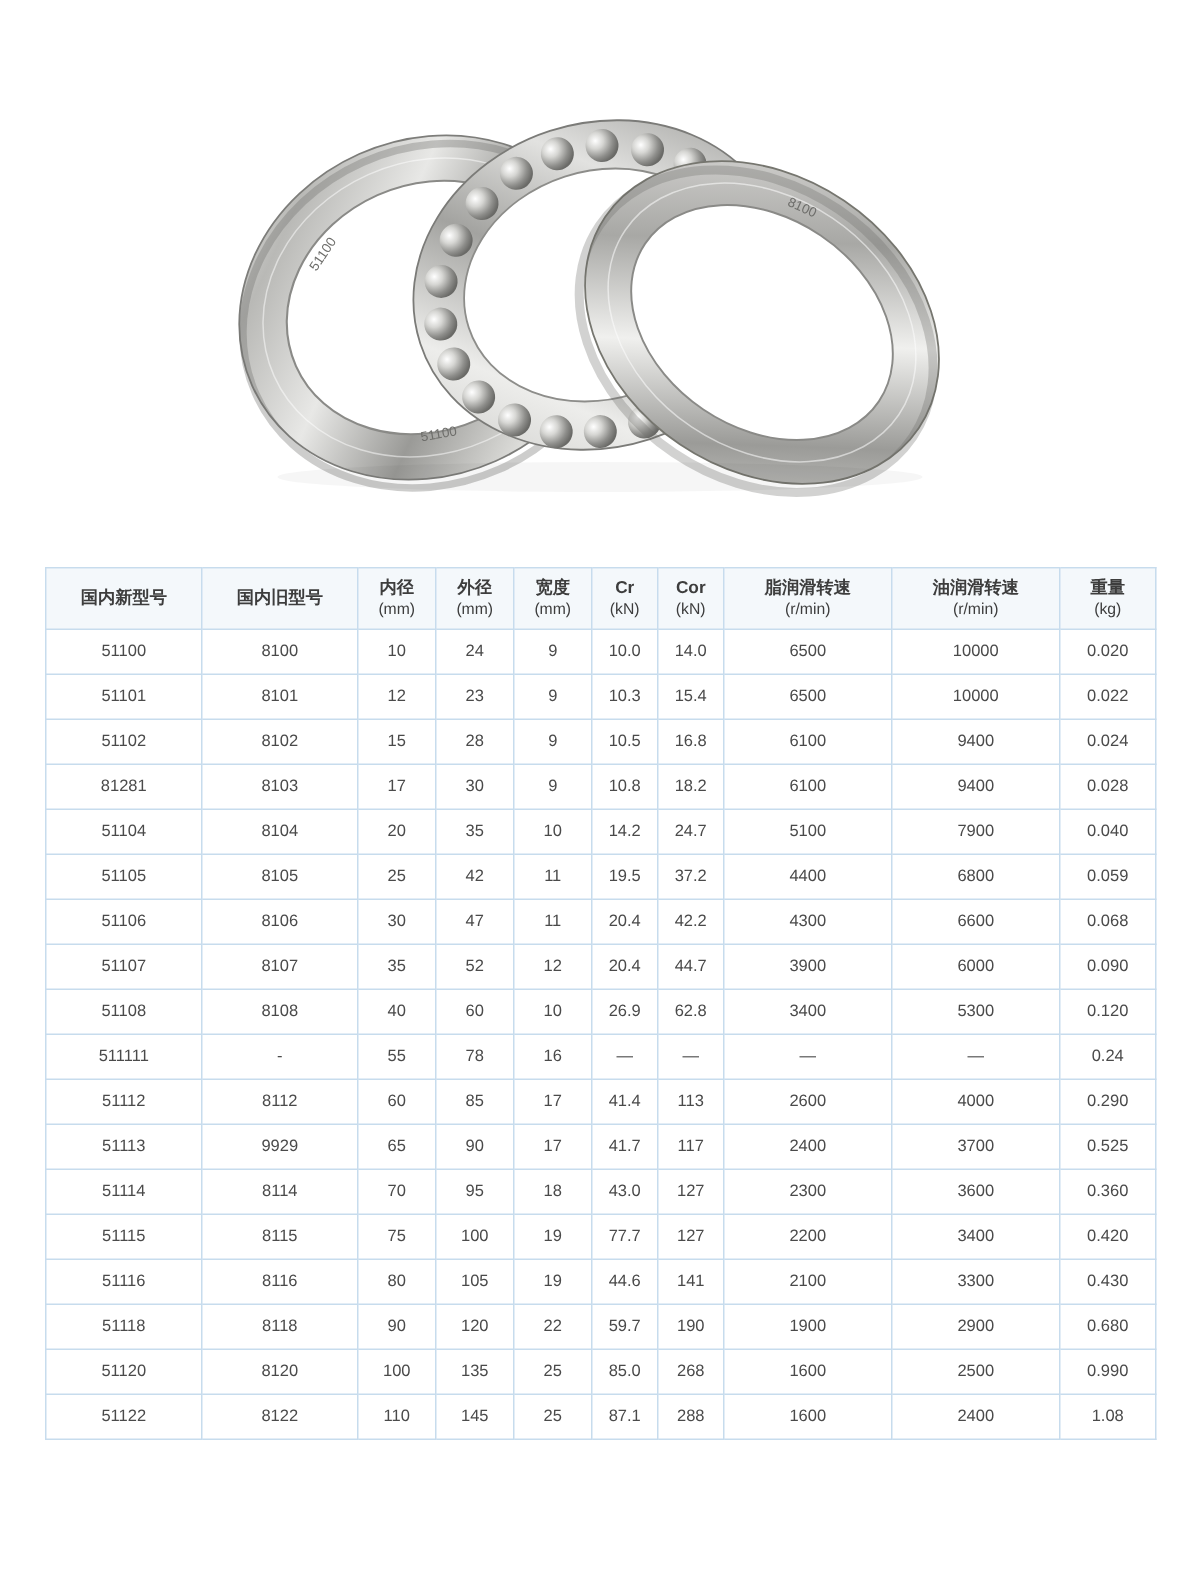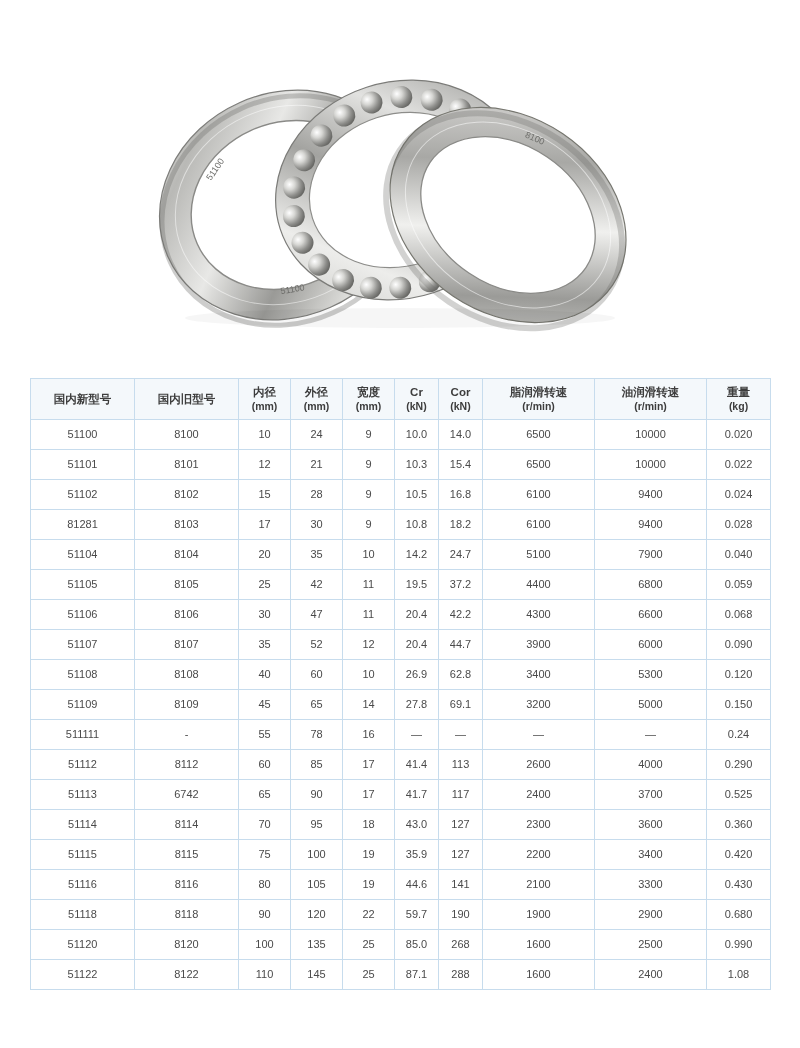--- a/index.html
+++ b/index.html
@@ -53,21 +53,21 @@
   }
   table.spec thead th {
     background: #f4f8fb;
     font-weight: bold;
     height: 40px;
     font-size: 11.5px;
     color: #3d3d3d;
   }
   table.spec thead th .unit {
     display: block;
-    font-weight: bold;
+    font-weight: normal;
     font-size: 10.5px;
   }
   table.spec tbody td {
     background: #ffffff;
   }
   
   col.c0 { width: 104px; }
   col.c1 { width: 104px; }
   col.c2 { width: 52px; }
   col.c3 { width: 52px; }
@@ -211,21 +211,21 @@
           <td>10.0</td>
           <td>14.0</td>
           <td>6500</td>
           <td>10000</td>
           <td>0.020</td>
         </tr>
         <tr>
           <td>51101</td>
           <td>8101</td>
           <td>12</td>
-          <td>21</td>
+          <td>23</td>
           <td>9</td>
           <td>10.3</td>
           <td>15.4</td>
           <td>6500</td>
           <td>10000</td>
           <td>0.022</td>
         </tr>
         <tr>
           <td>51102</td>
           <td>8102</td>
@@ -304,32 +304,20 @@
           <td>40</td>
           <td>60</td>
           <td>10</td>
           <td>26.9</td>
           <td>62.8</td>
           <td>3400</td>
           <td>5300</td>
           <td>0.120</td>
         </tr>
         <tr>
-          <td>51109</td>
-          <td>8109</td>
-          <td>45</td>
-          <td>65</td>
-          <td>14</td>
-          <td>27.8</td>
-          <td>69.1</td>
-          <td>3200</td>
-          <td>5000</td>
-          <td>0.150</td>
-        </tr>
-        <tr>
           <td>511111</td>
           <td>-</td>
           <td>55</td>
           <td>78</td>
           <td>16</td>
           <td>—</td>
           <td>—</td>
           <td>—</td>
           <td>—</td>
           <td>0.24</td>
@@ -341,21 +329,21 @@
           <td>85</td>
           <td>17</td>
           <td>41.4</td>
           <td>113</td>
           <td>2600</td>
           <td>4000</td>
           <td>0.290</td>
         </tr>
         <tr>
           <td>51113</td>
-          <td>6742</td>
+          <td>9929</td>
           <td>65</td>
           <td>90</td>
           <td>17</td>
           <td>41.7</td>
           <td>117</td>
           <td>2400</td>
           <td>3700</td>
           <td>0.525</td>
         </tr>
         <tr>
@@ -369,21 +357,21 @@
           <td>2300</td>
           <td>3600</td>
           <td>0.360</td>
         </tr>
         <tr>
           <td>51115</td>
           <td>8115</td>
           <td>75</td>
           <td>100</td>
           <td>19</td>
-          <td>35.9</td>
+          <td>77.7</td>
           <td>127</td>
           <td>2200</td>
           <td>3400</td>
           <td>0.420</td>
         </tr>
         <tr>
           <td>51116</td>
           <td>8116</td>
           <td>80</td>
           <td>105</td>

